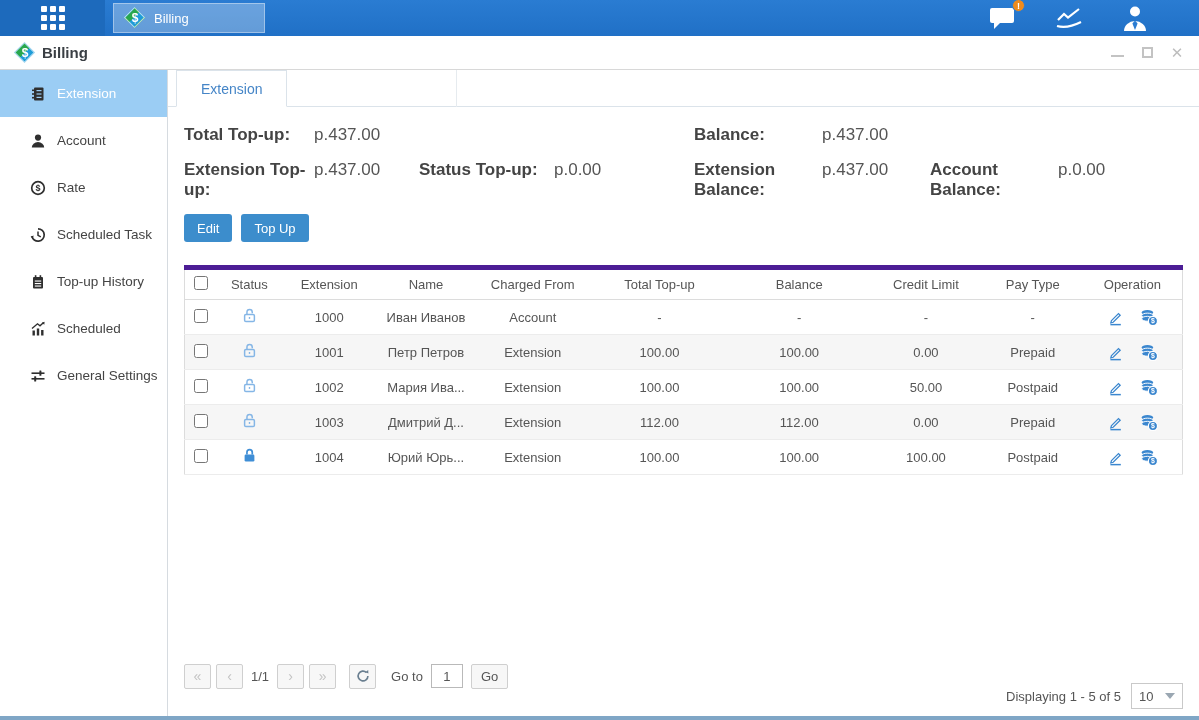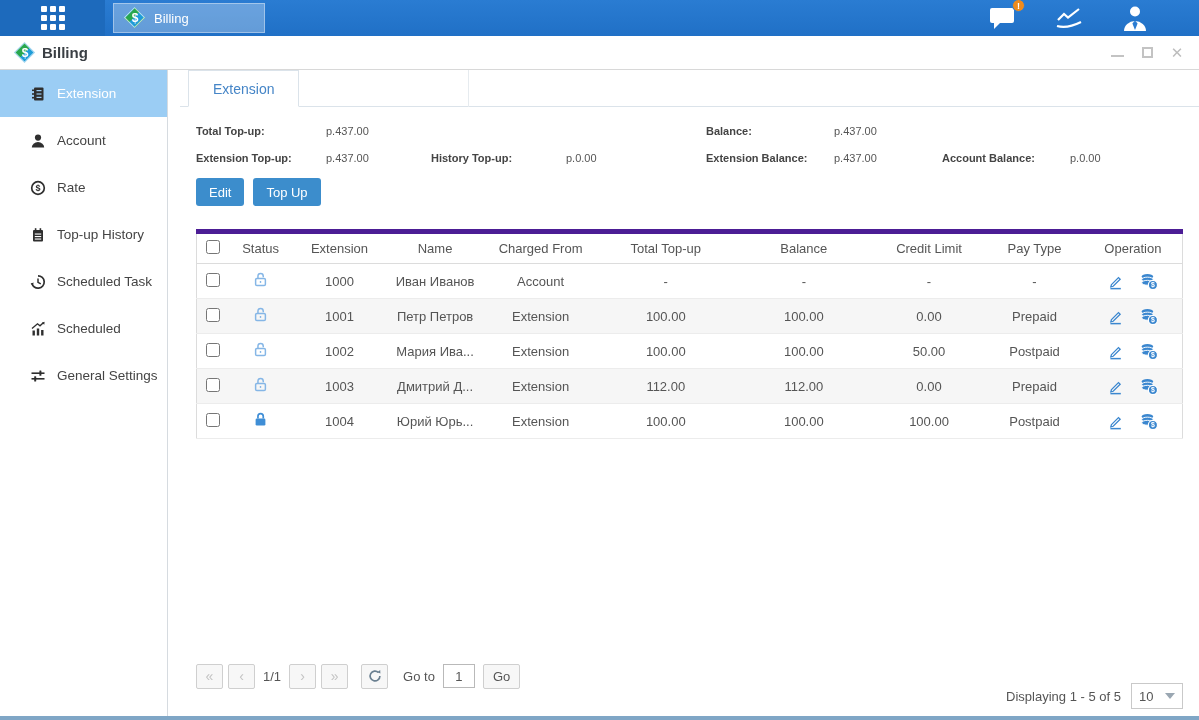--- a/index.html
+++ b/index.html
@@ -28,36 +28,36 @@
   .titlebar .diamond .shape { border:1px solid #9fd3ef; }
   .trial-msg { position:absolute; left:0; right:0; text-align:center; color:#e7995a; font-size:14px; pointer-events:none; }
   .win-controls { margin-left:auto; display:flex; align-items:center; gap:14px; z-index:2; }
   .wc { width:16px; height:16px; display:flex; align-items:center; justify-content:center; cursor:pointer; }
   .wc-min { align-items:flex-end; }
   .wc-min i { display:block; width:13px; height:2px; background:#c3c3c3; margin-bottom:4px; }
   .wc-max i { display:block; width:11px; height:11px; border:2px solid #c3c3c3; }
   .wc-close { color:#bdbdbd; font-size:15px; }
 
   
-  .body { flex:1; display:flex; min-height:0;gap:12px; }
+  .body { flex:1; display:flex; min-height:0; }
   .sidebar { width:168px; border-right:1px solid #d6dbe0; flex-shrink:0; }
   .side-item { height:47px; display:flex; align-items:center; padding-left:30px; gap:11px; cursor:pointer; font-size:13.5px; color:#444; }
   .side-item svg { flex-shrink:0; }
   .side-item.active { background:#9bcdf4; color:#fff; }
 
   .main { flex:1; position:relative; display:flex; flex-direction:column; min-width:0; }
   .tabstrip { height:37px; display:flex; border-bottom:1px solid #dbe3ea; padding-left:8px; flex-shrink:0; }
   .tab { height:37px; line-height:36px; padding:0 24px; font-size:14px; }
   .tab.active { color:#4585c7; background:#fff; border:1px solid #dbe3ea; border-bottom:1px solid #fff; margin-bottom:-1px; cursor:default; }
   .tab.ghost { width:170px; border-right:1px solid #e6ebef; }
 
   .content { padding:18px 16px 0 16px; }
 
   
-  .summary { display:grid; grid-template-columns:130px 105px 135px 140px 128px 108px 128px 1fr; row-gap:15px; font-size:11px; }
+  .summary { display:grid; grid-template-columns:130px 105px 135px 140px 128px 108px 128px 1fr; row-gap:15px; font-size:17px; }
   .summary .lbl { font-weight:bold; color:#444; }
   .summary .val { color:#555; }
 
   .btn-row { margin-top:14px; display:flex; gap:9px; }
   .btn { background:#3c8dcc; color:#fff; border:none; font-size:13px; height:28px; padding:0 13px; border-radius:3px; cursor:pointer; font-family:inherit; }
 
   
   table.grid { width:100%; border-collapse:collapse; margin-top:23px; font-size:13px; color:#555; }
   table.grid th { font-weight:normal; color:#555; height:32px; border-top:5px solid #4c1d95; border-bottom:1px solid #dcdcdc; text-align:center; }
   table.grid td { height:35px; text-align:center; border-bottom:1px solid #ececec; }
@@ -174,39 +174,39 @@
       </div>
       <div class="side-item">
         <svg width="16" height="16" viewBox="0 0 16 16">
           <circle cx="8" cy="8" r="6.3" fill="none" stroke="#2f2f2f" stroke-width="1.7"></circle>
           <text x="8" y="11.2" text-anchor="middle" font-size="9" font-weight="bold" fill="#2f2f2f" font-family="Liberation Sans, sans-serif">$</text>
         </svg>
         <span>Rate</span>
       </div>
       <div class="side-item">
         <svg width="16" height="16" viewBox="0 0 16 16">
+          <path d="M8 1.8 a6.2 6.2 0 1 1-6.1 7.3" fill="none" stroke="#2f2f2f" stroke-width="1.7"></path>
+          <path d="M0.6 9.8 l3 -1.4 -0.6 3.4 Z" fill="#2f2f2f"></path>
+          <path d="M8 4.4 V8.3 l2.8 1.5" fill="none" stroke="#2f2f2f" stroke-width="1.5"></path>
+        </svg>
+        <span>Scheduled Task</span>
+      </div>
+      <div class="side-item">
+        <svg width="16" height="16" viewBox="0 0 16 16">
           <rect x="3" y="3" width="10" height="11.5" rx="1" fill="#2f2f2f"></rect>
           <rect x="4.8" y="1.2" width="1.6" height="3" fill="#2f2f2f"></rect>
           <rect x="9.6" y="1.2" width="1.6" height="3" fill="#2f2f2f"></rect>
           <rect x="4.8" y="6.5" width="6.4" height="1.1" fill="#fff"></rect>
           <rect x="4.8" y="9" width="6.4" height="1.1" fill="#fff"></rect>
           <rect x="4.8" y="11.5" width="6.4" height="1.1" fill="#fff"></rect>
         </svg>
         <span>Top-up History</span>
       </div>
       <div class="side-item">
         <svg width="16" height="16" viewBox="0 0 16 16">
-          <path d="M8 1.8 a6.2 6.2 0 1 1-6.1 7.3" fill="none" stroke="#2f2f2f" stroke-width="1.7"></path>
-          <path d="M0.6 9.8 l3 -1.4 -0.6 3.4 Z" fill="#2f2f2f"></path>
-          <path d="M8 4.4 V8.3 l2.8 1.5" fill="none" stroke="#2f2f2f" stroke-width="1.5"></path>
-        </svg>
-        <span>Scheduled Task</span>
-      </div>
-      <div class="side-item">
-        <svg width="16" height="16" viewBox="0 0 16 16">
           <rect x="2.5" y="9.5" width="2.4" height="5" fill="#2f2f2f"></rect>
           <rect x="6.8" y="7.5" width="2.4" height="7" fill="#2f2f2f"></rect>
           <rect x="11.1" y="9" width="2.4" height="5.5" fill="#2f2f2f"></rect>
           <path d="M2 7.5 L7.5 2.8 L10 4.8 L13.6 1.6" fill="none" stroke="#2f2f2f" stroke-width="1.4"></path>
           <path d="M14.6 0.8 l-0.3 3 -2.4 -2 Z" fill="#2f2f2f"></path>
         </svg>
         <span>Scheduled</span>
       </div>
       <div class="side-item">
         <svg width="16" height="16" viewBox="0 0 16 16">
@@ -232,21 +232,21 @@
           <span class="val">p.437.00</span>
           <span></span>
             <span></span>
           <span class="lbl">Balance:</span>
           <span class="val">p.437.00</span>
           <span></span>
             <span></span>
 
           <span class="lbl">Extension Top-up:</span>
           <span class="val">p.437.00</span>
-          <span class="lbl">History Top-up:</span>
+          <span class="lbl">Status Top-up:</span>
           <span class="val">p.0.00</span>
           <span class="lbl">Extension Balance:</span>
           <span class="val">p.437.00</span>
           <span class="lbl">Account Balance:</span>
           <span class="val">p.0.00</span>
         </div>
 
         <div class="btn-row">
           <button class="btn">Edit</button>
           <button class="btn">Top Up</button>

